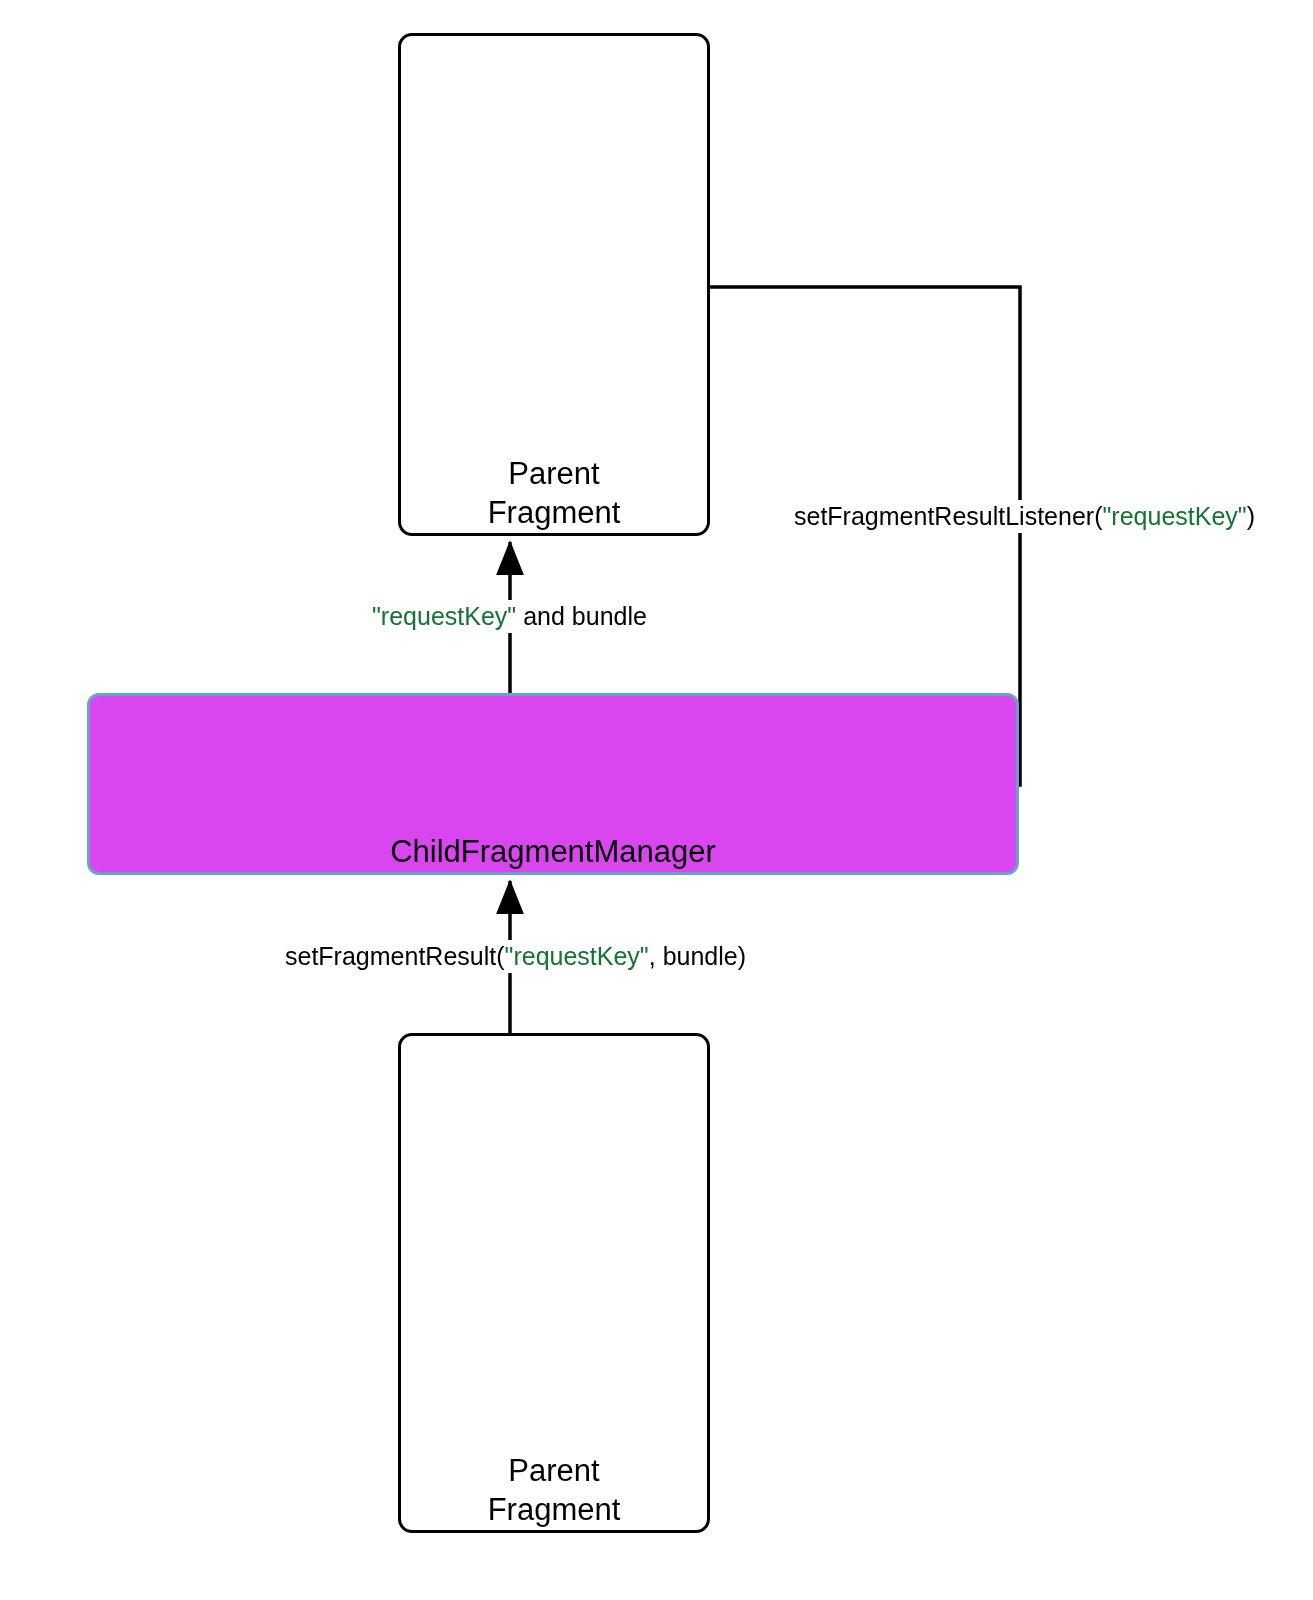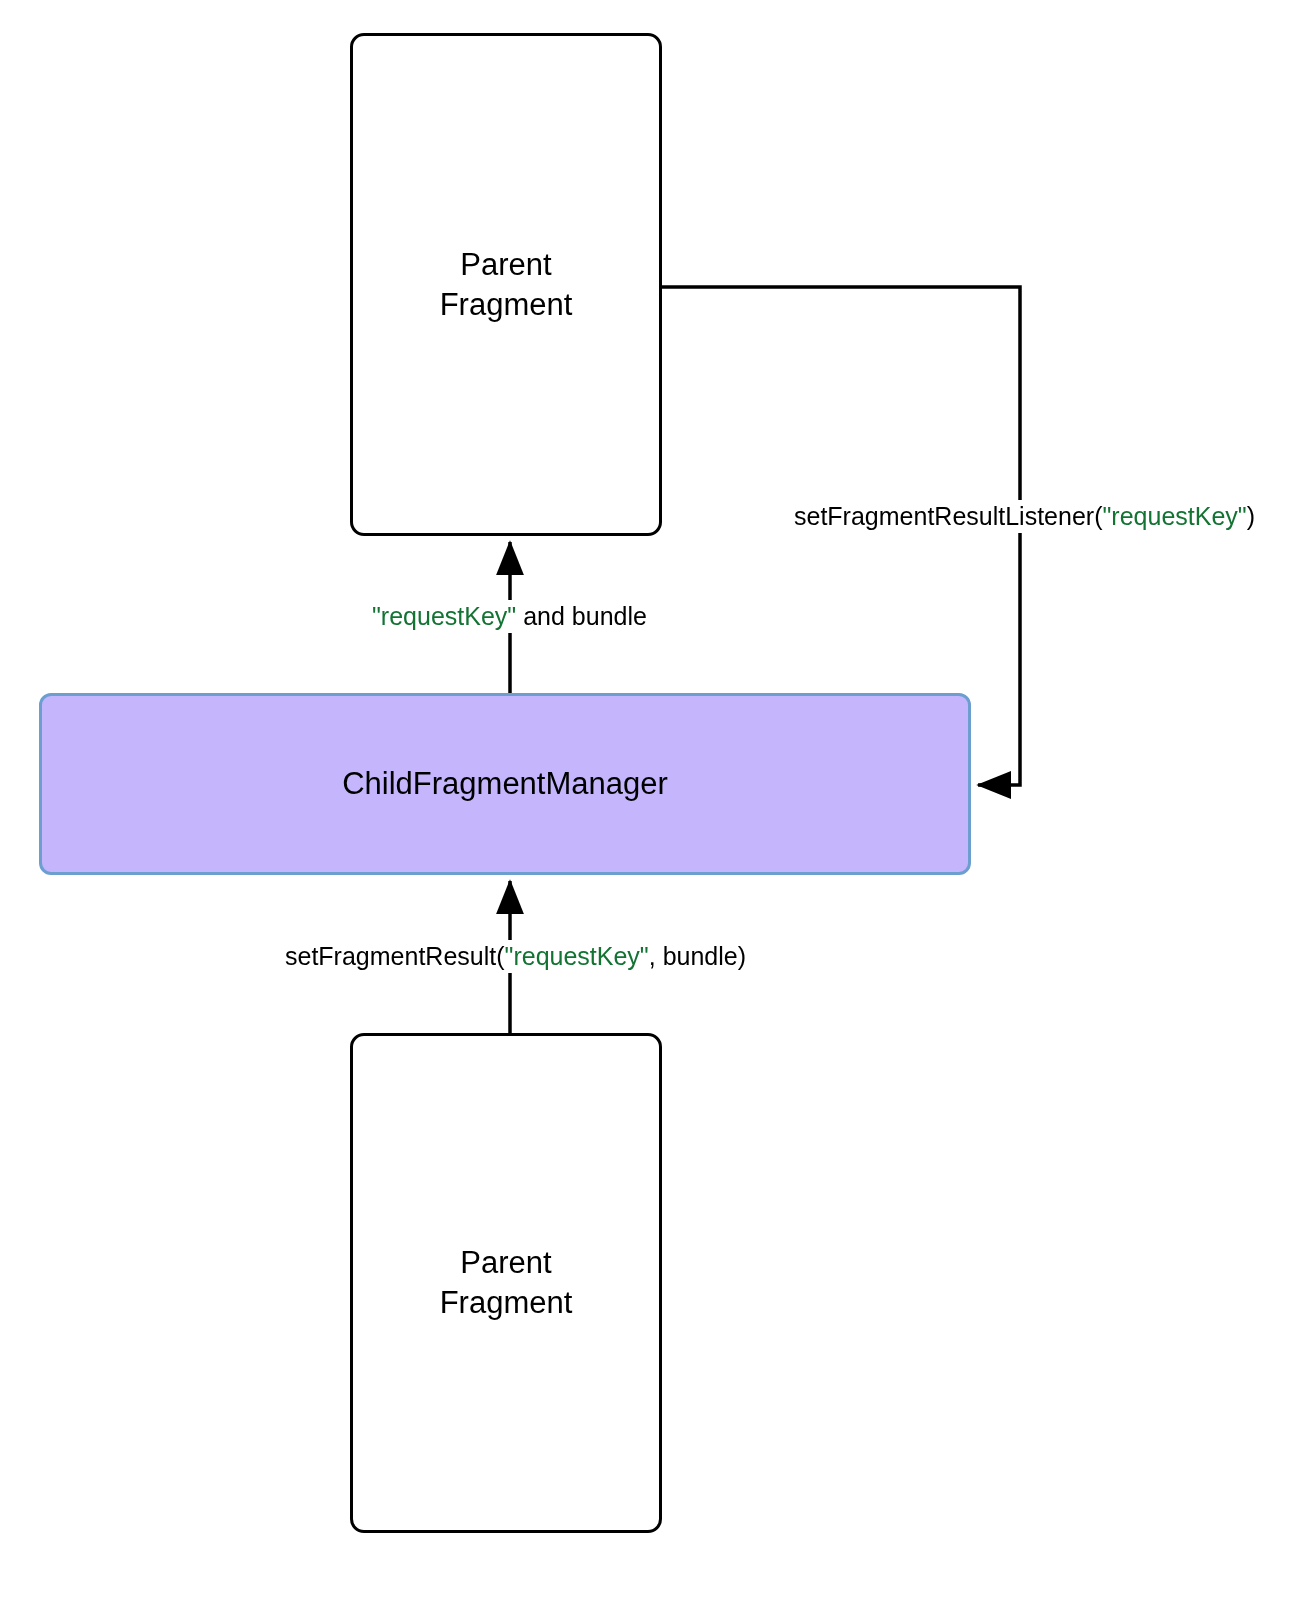--- a/index.html
+++ b/index.html
@@ -14,34 +14,35 @@
     position: relative;
     width: 1313px;
     height: 1600px;
     background: #ffffff;
     overflow: hidden;
   }
   .node {
     position: absolute;
     box-sizing: border-box;
     display: flex;
-    align-items: center;
+    align-items: flex-end;
     justify-content: center;
     text-align: center;
     line-height: 1.28;
     color: #000000;
+    margin-left: 48px;
   }
   .node-plain {
     background: #ffffff;
     border: 3px solid #000000;
     border-radius: 14px;
     font-size: 31px;
   }
   .node-highlight {
-    background: #c4b5fd;
+    background: #d946ef;
     border: 3px solid #6c9fd0;
     border-radius: 12px;
     font-size: 31px;
   }
   #parent-fragment {
     left: 350px;
     top: 33px;
     width: 312px;
     height: 503px;
   }

